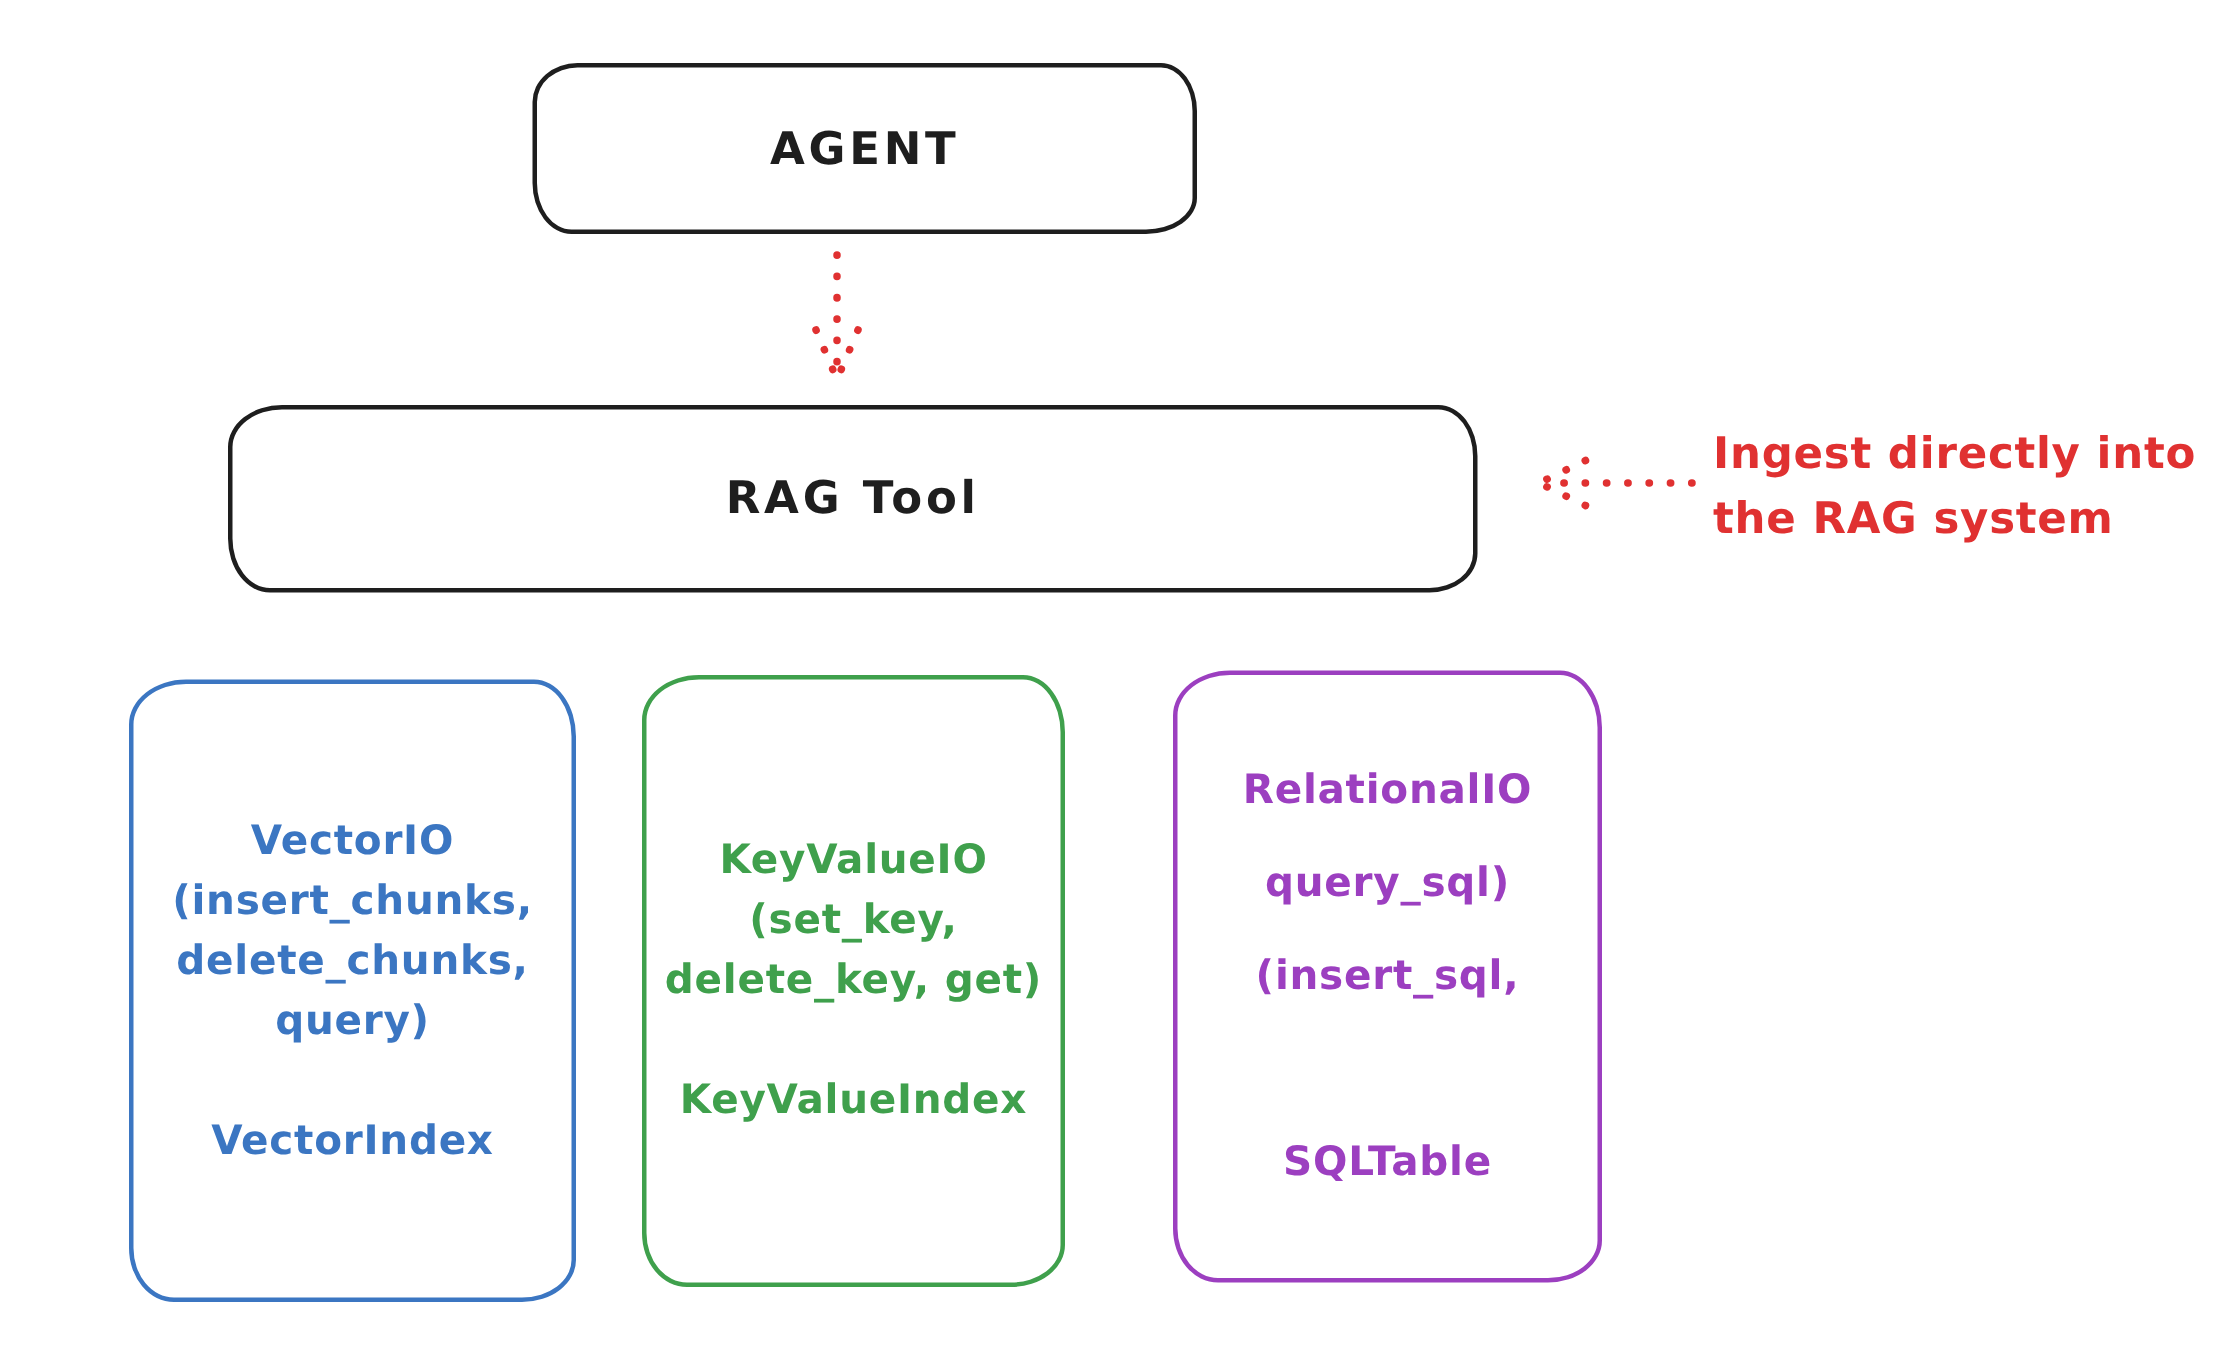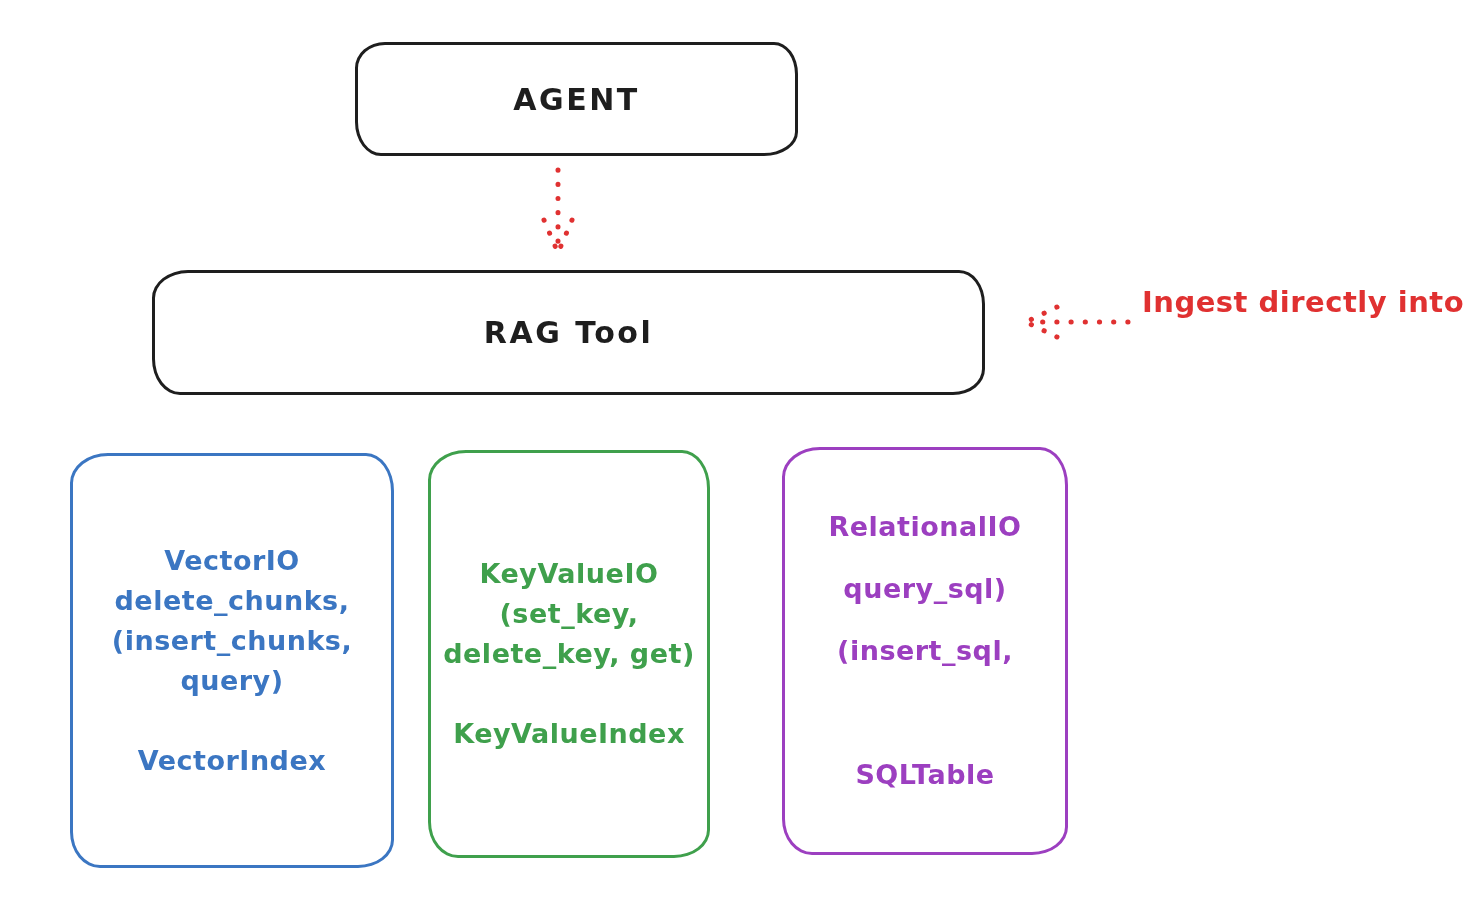--- a/index.html
+++ b/index.html
@@ -54,21 +54,21 @@
     display: flex;
     flex-direction: column;
     justify-content: center;
     align-items: center;
     text-align: center;
     font-size: 27px;
     font-weight: 600;
     line-height: 40px;
     letter-spacing: 0.5px;
   }
-  .io-vector     { left: 70px;  top: 453px; width: 324px; height: 415px; color: var(--blue); }
+  .io-vector     { left: 86px;  top: 453px; width: 298px; height: 415px; color: var(--blue); }
   .io-keyvalue   { left: 428px; top: 450px; width: 282px; height: 408px; color: var(--green); }
   .io-relational { left: 782px; top: 447px; width: 286px; height: 408px; color: var(--purple); gap: 22px; }
   .io-gap { height: 40px; }
 
   
   .ingest-note {
     position: absolute;
     left: 1142px; top: 281px; width: 336px;
     text-align: left;
     color: var(--red);
@@ -112,26 +112,27 @@
   <div class="node node-agent">
     <span class="node-label">AGENT</span>
   </div>
 
   <div class="node node-rag">
     <span class="node-label">RAG Tool</span>
   </div>
 
   <div class="ingest-note">
     <div>Ingest directly into</div>
+    <div>the RAG system</div>
   </div>
 
   <div class="io-box io-vector">
     <div>VectorIO</div>
+    <div>(insert_chunks,</div>
     <div>delete_chunks,</div>
-    <div>(insert_chunks,</div>
     <div>query)</div>
     <div class="io-gap"></div>
     <div>VectorIndex</div>
   </div>
 
   <div class="io-box io-keyvalue">
     <div>KeyValueIO</div>
     <div>(set_key,</div>
     <div>delete_key, get)</div>
     <div class="io-gap"></div>

